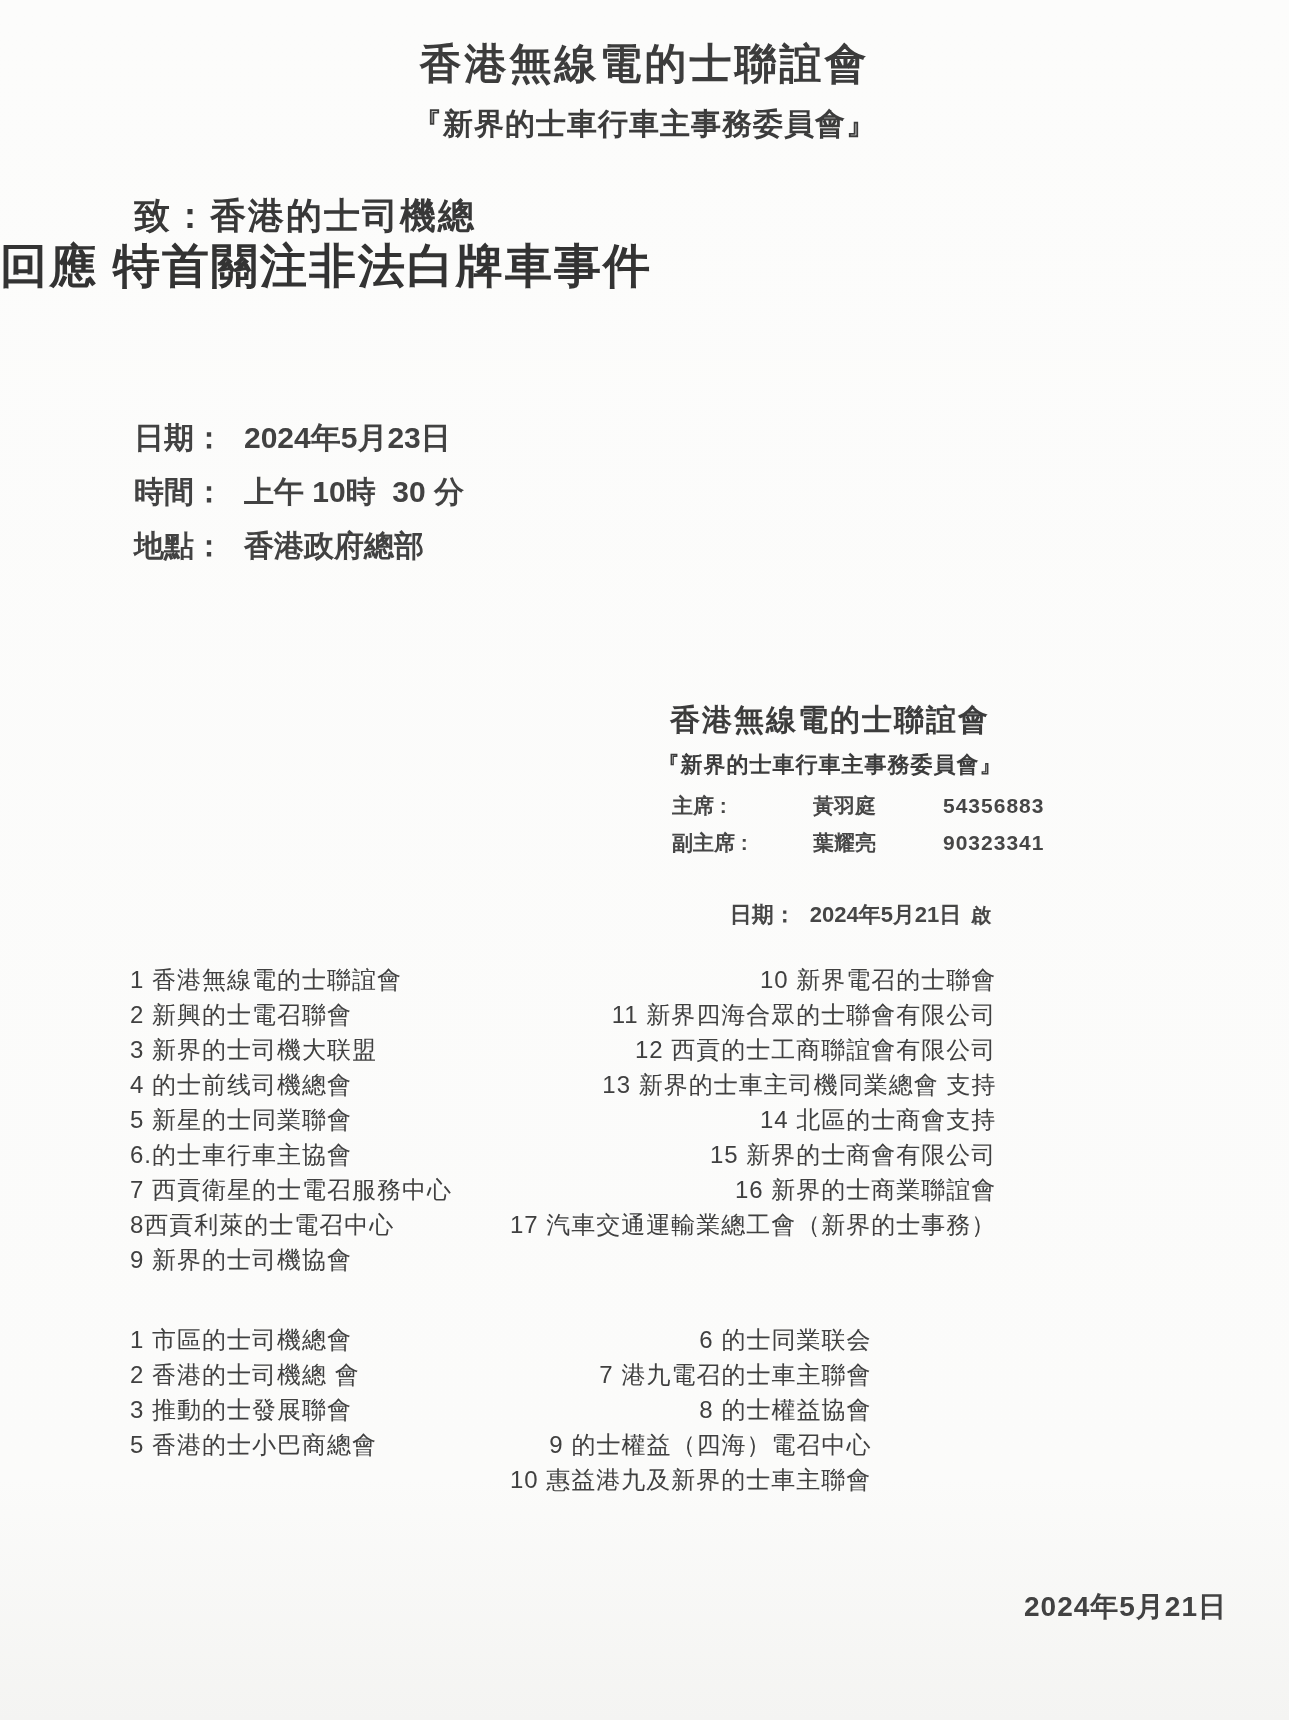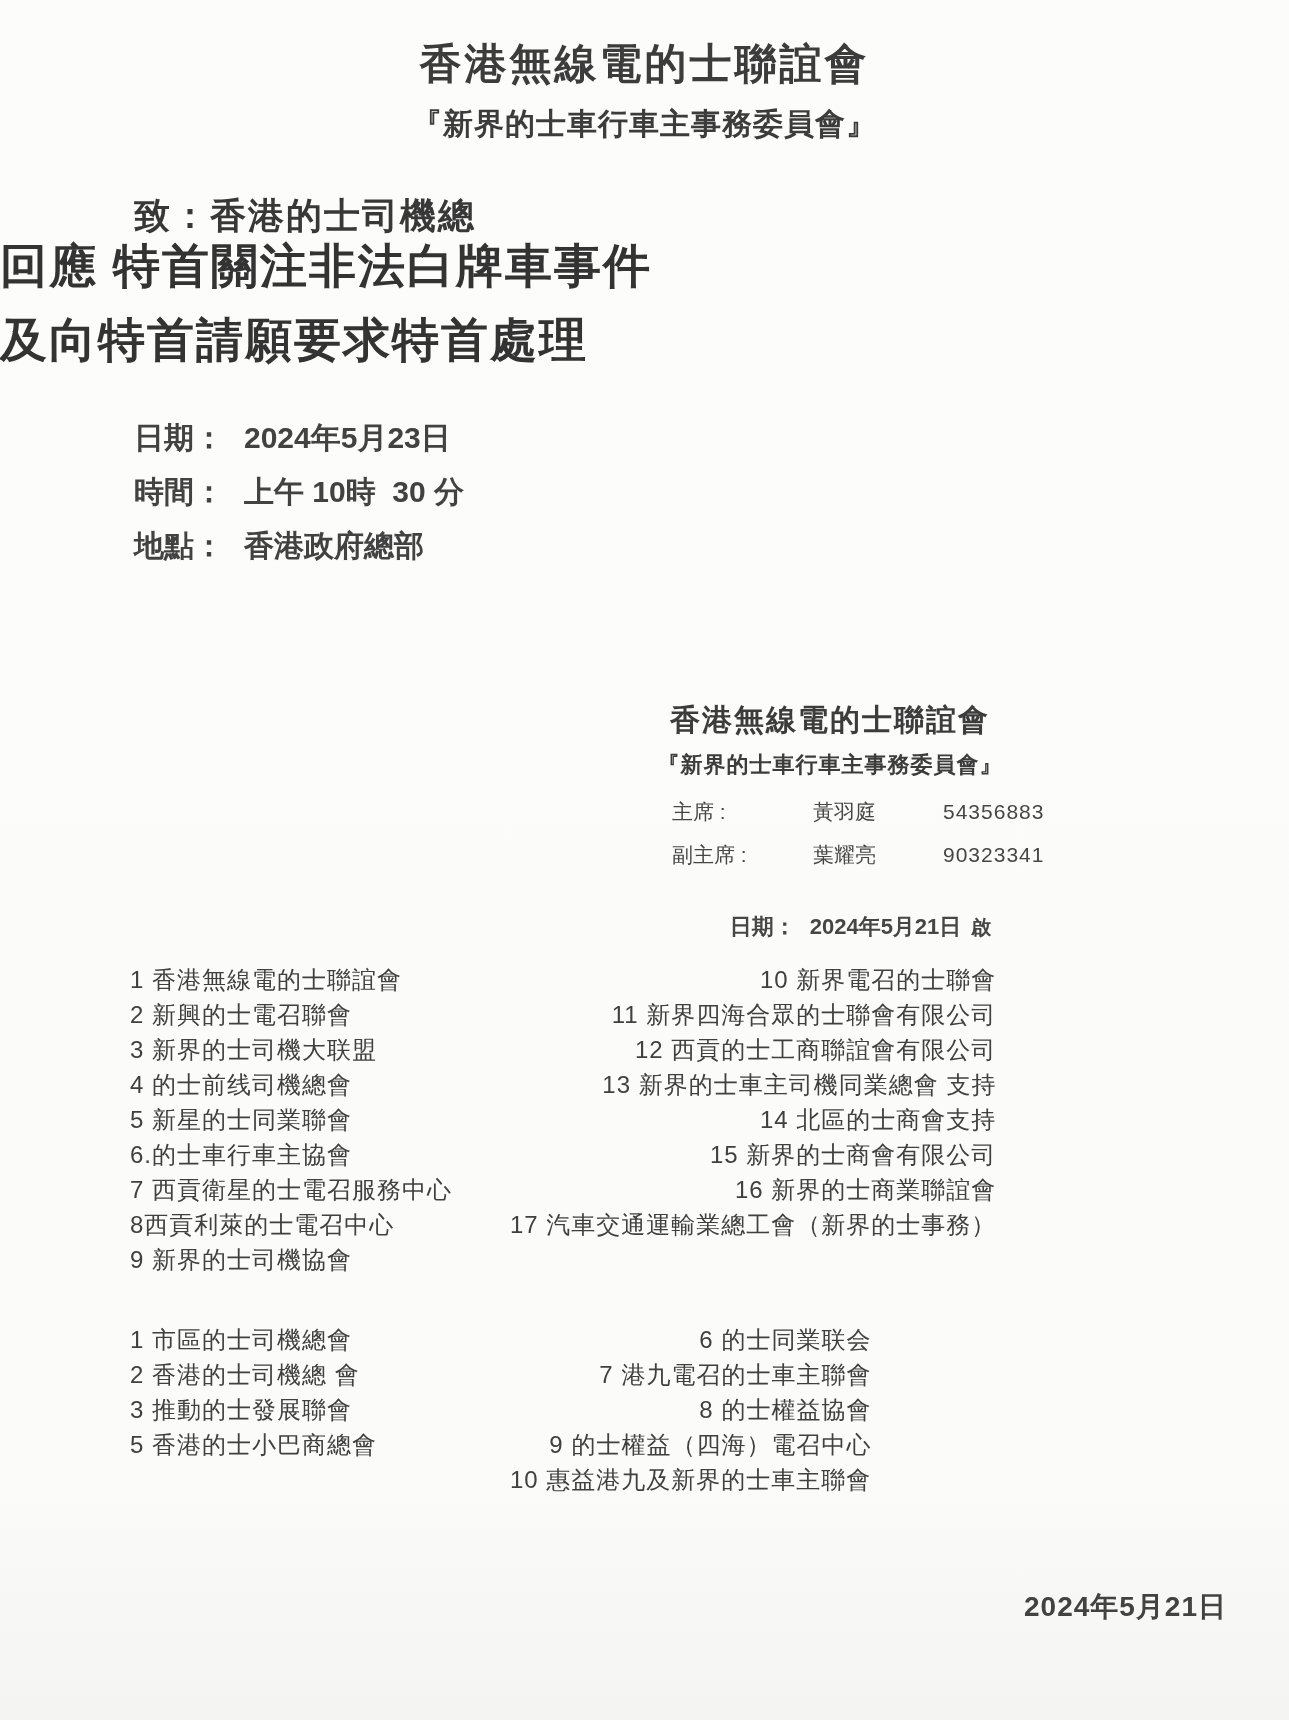--- a/index.html
+++ b/index.html
@@ -109,29 +109,29 @@
     font-weight: 700;
     text-align: center;
     letter-spacing: 1px;
     margin-top: 9px;
     color: #3c3c3c;
   }
   .sig-row {
     display: flex;
     align-items: baseline;
     font-size: 21px;
-    font-weight: 400;
+    font-weight: 700;
     padding-left: 72px;
     margin-top: 9px;
   }
   .sig-row.first {
     margin-top: 12px;
   }
   .sig-label { flex: none; width: 141px; white-space: pre; }
-  .sig-name  { flex: none; width: 130px; white-space: pre; margin-top: 6px; }
+  .sig-name  { flex: none; width: 130px; white-space: pre; }
   .sig-phone { flex: none; letter-spacing: 1px; }
   .sig-date {
     font-size: 22px;
     font-weight: 700;
     margin-top: 17px;
     padding-left: 93px;
     white-space: pre;
   }
   .sig-date .sig-date-value { margin-left: 14px; }
   .sig-date .sig-date-suffix { margin-left: 10px; font-size: 20px; }
@@ -178,21 +178,20 @@
 
   <header class="doc-header">
     <div class="org-title">香港無線電的士聯誼會</div>
     <div class="committee-title">『新界的士車行車主事務委員會』</div>
   </header>
 
   <div class="to-line">致 : 香港的士司機總</div>
 
   <div class="headline">
     <div class="headline-line">回應 特首關注非法白牌車事件</div>
-    <div class="headline-line">及向特首請願要求特首處理</div>
   </div>
 
   <div class="event">
     <div class="event-row">
       <span class="event-label">日期：</span>
       <span class="event-value">2024年5月23日</span>
     </div>
     <div class="event-row">
       <span class="event-label">時間：</span>
       <span class="event-value">上午 10時  30 分</span>

